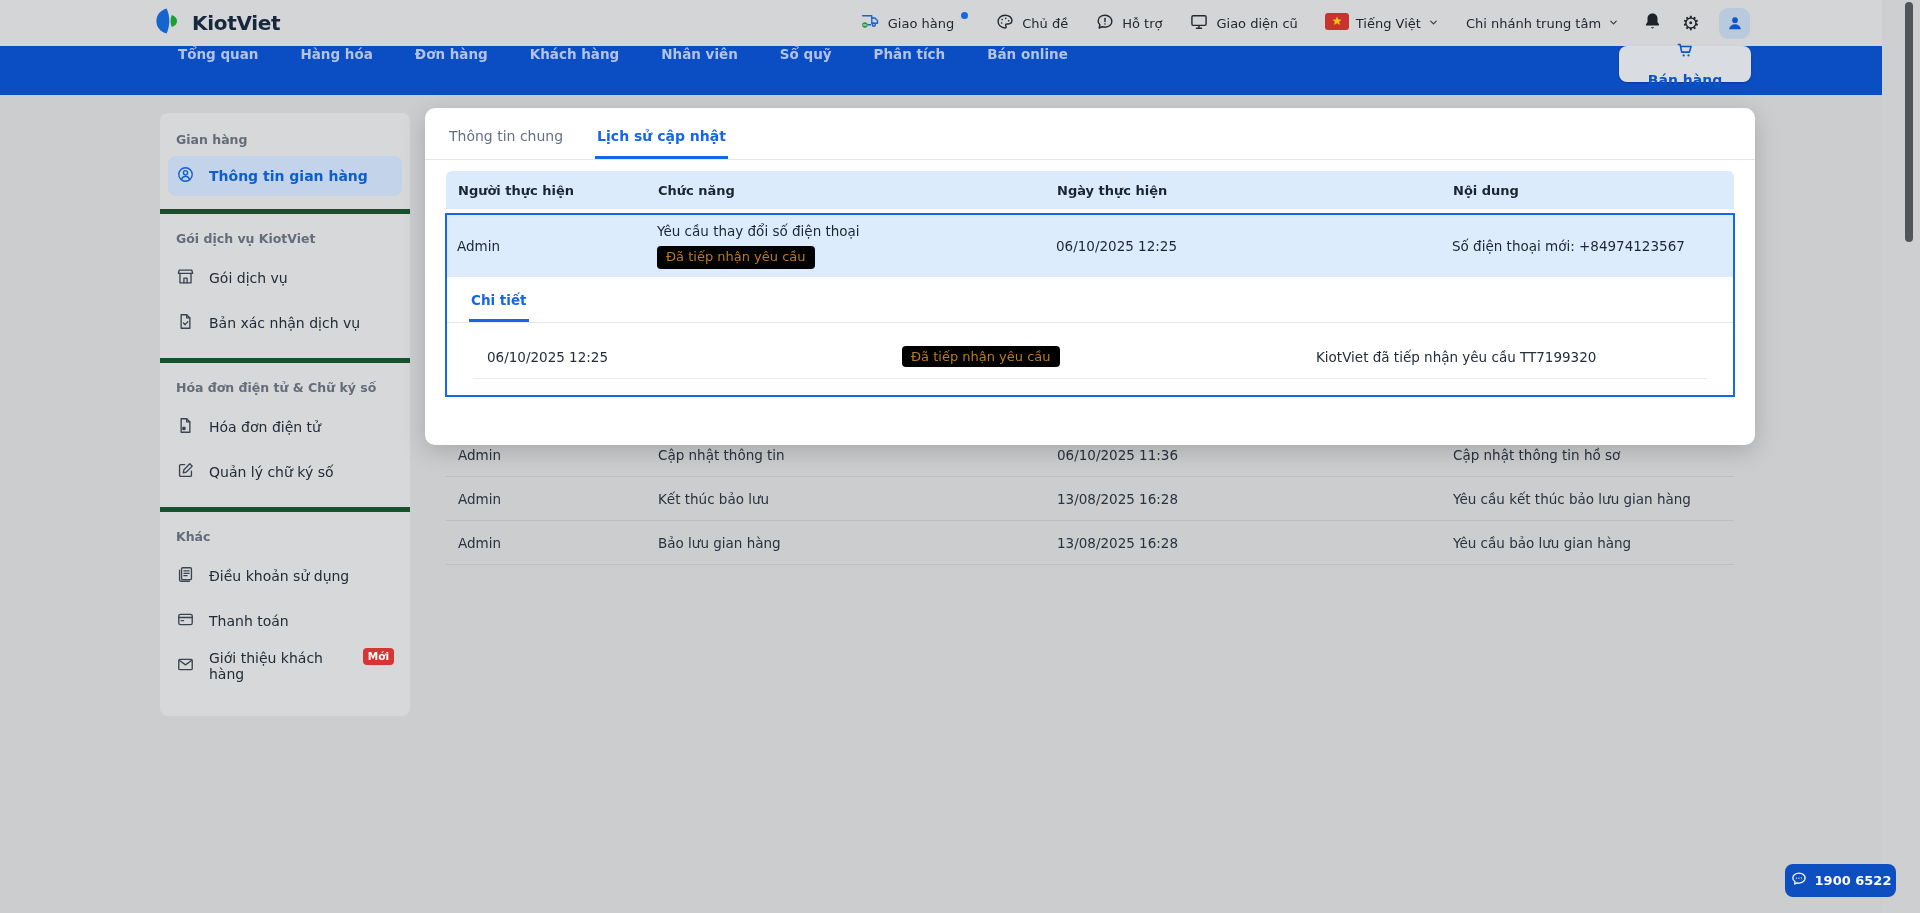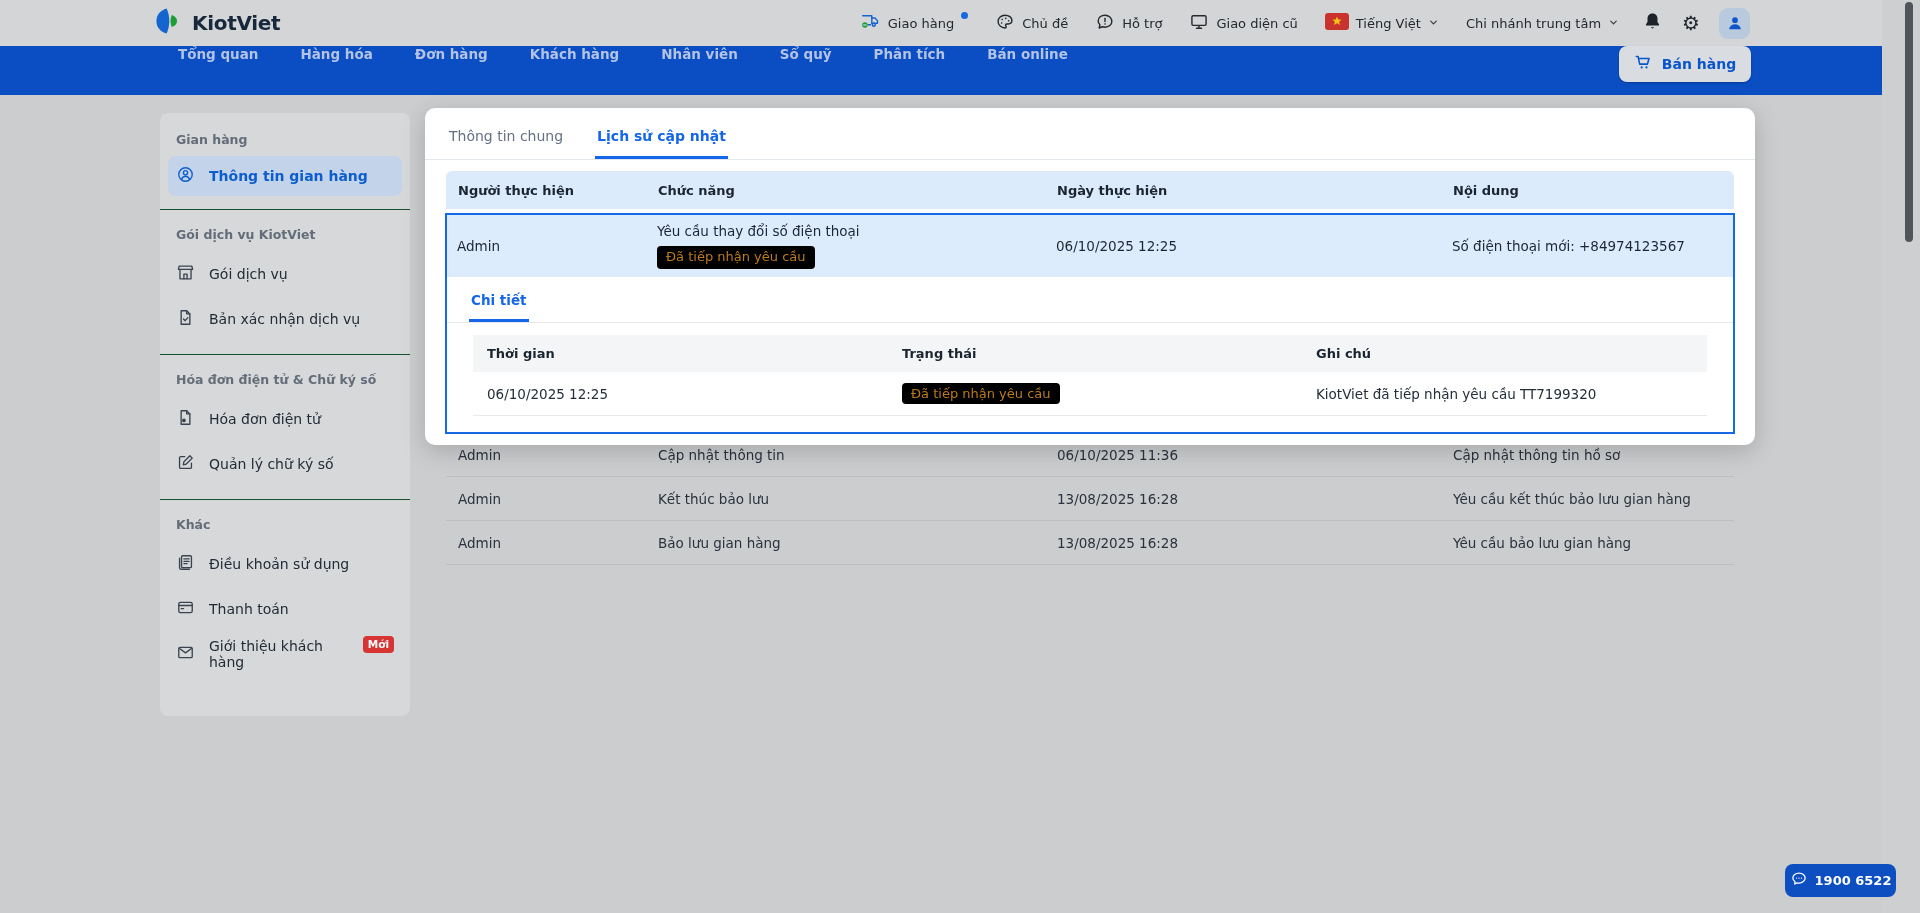--- a/index.html
+++ b/index.html
@@ -22,29 +22,29 @@
   .avatar { width:31px; height:31px; border-radius:9px; background:#b9c9de; display:flex; align-items:center; justify-content:center; cursor:pointer; }
   .flag { border-radius:3px; }
 
   
   .navbar { position:absolute; left:0; top:46px; width:1882px; height:49px; background:#0b4dc2;
             display:flex; padding-left:178px; gap:42px; }
   .nav-item { font-size:13.5px; font-weight:700; color:#b3c3e3; cursor:pointer; white-space:nowrap; }
   .sell-btn { margin-left:auto; margin-right:131px; width:132px; height:36px; border:none; border-radius:8px;
               background:#d9dde2; color:#0b55cb; font-family:inherit; font-size:14px; font-weight:700;
               display:flex; align-items:center; justify-content:center; gap:9px; cursor:pointer;
-              box-shadow:0 1px 2px rgba(0,0,0,.25); }
+              box-shadow:0 1px 2px rgba(0,0,0,.25);flex-direction:column; }
 
   .right-gutter { position:absolute; left:1882px; top:0; width:38px; height:913px; background:#cdcfd0; }
   .scroll-thumb { position:absolute; left:1905px; top:2px; width:8px; height:240px; border-radius:4px; background:#50555c; }
 
   
   .sidebar { position:absolute; left:160px; top:113px; width:250px; height:603px; background:#d7d8d9; border-radius:8px; padding-top:2px; }
   .side-section { padding:15px 0 13px; }
-  .side-section + .side-section { border-top:1px solid #14532d; }
+  .side-section + .side-section { border-top:5px solid #14532d; }
   .side-header { font-size:12.5px; font-weight:700; color:#636d79; padding:2px 16px 9px; }
   .side-item { height:45px; display:flex; align-items:center; gap:14px; padding:0 16px; font-size:14px; color:#222c38; cursor:pointer; position:relative; }
   .side-item svg { color:#3a4450; flex:0 0 auto; }
   .side-item.active { margin:0 8px; padding:0 8px; height:40px; border-radius:8px; background:#c3d3e9; color:#0d5ecd; font-weight:700; }
   .side-item.active svg { color:#0d5ecd; }
   .moi-badge { display:inline-block; transform:translateY(-9px); background:#d73434; color:#fff;
                font-size:10.5px; font-weight:700; padding:2px 5px; border-radius:4px; line-height:1.2; }
 
   
   .panel { position:absolute; left:425px; top:108px; width:1330px; height:337px; background:#fff; border-radius:10px;
@@ -354,25 +354,20 @@
         </span>
         <span>06/10/2025 12:25</span>
         <span>Số điện thoại mới: +84974123567</span>
       </div>
 
       <div class="detail-tabbar">
         <span class="detail-tab">Chi tiết</span>
       </div>
 
       <div class="subtable">
-        <div class="sub-head grid3">
-          <span>Thời gian</span>
-          <span>Trạng thái</span>
-          <span>Ghi chú</span>
-        </div>
         <div class="sub-row grid3">
           <span>06/10/2025 12:25</span>
           <span>
             <span class="status-badge">Đã tiếp nhận yêu cầu</span>
           </span>
           <span>KiotViet đã tiếp nhận yêu cầu TT7199320</span>
         </div>
       </div>
       <div class="exp-bottom-pad"></div>
     </div>

